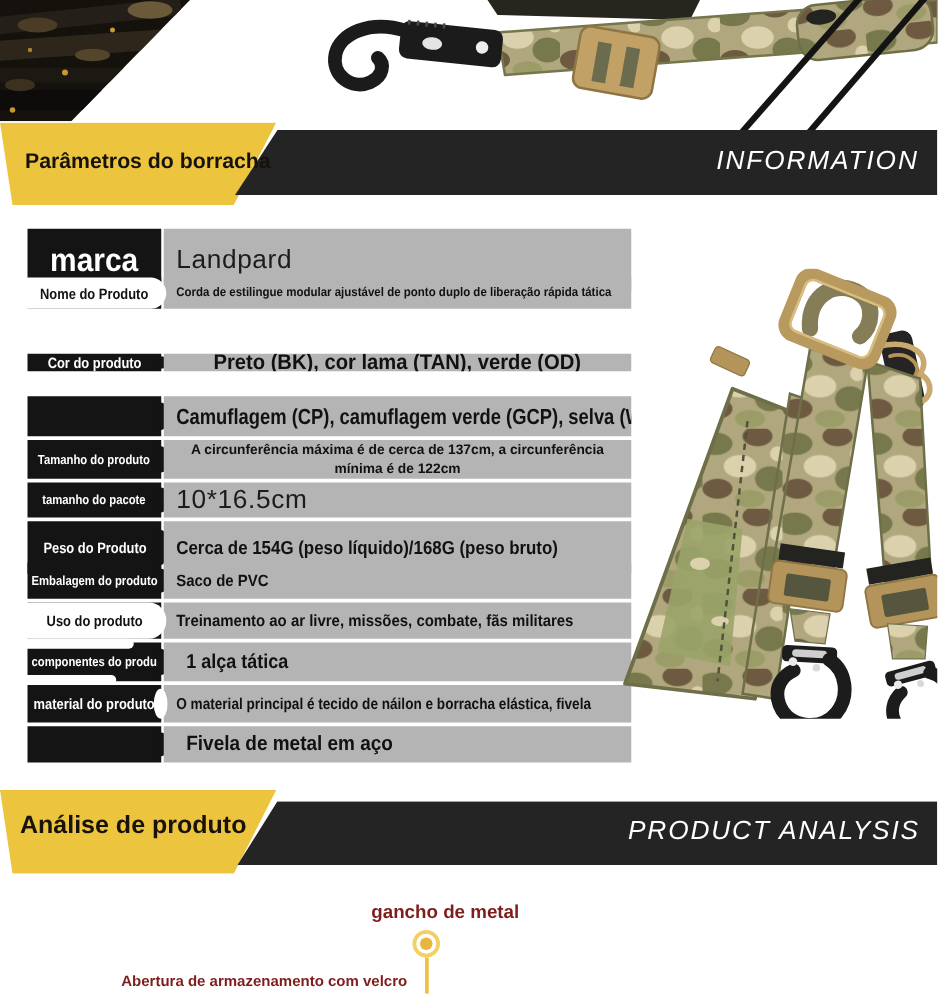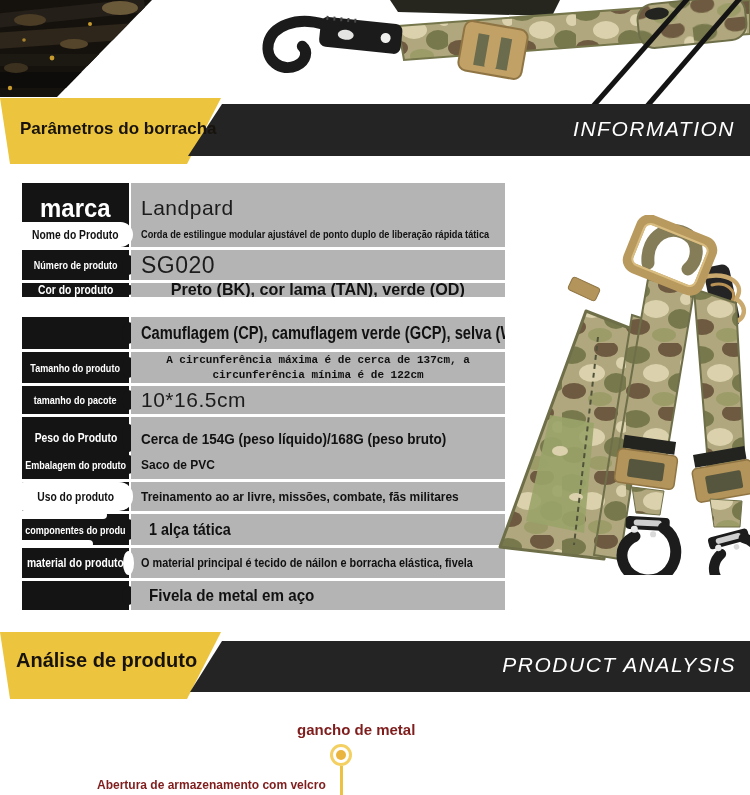--- a/index.html
+++ b/index.html
@@ -37,21 +37,21 @@
 
   .spec-value { position:absolute; left:131px; width:374px; height:100%; background:#b4b4b4;
                 display:flex; align-items:center; padding-left:10px; overflow:hidden; color:#111; }
   .spec-value.c { justify-content:center; padding-left:0; }
   .spec-value .v { display:inline-block; white-space:nowrap; transform-origin:left center; }
   .v-thin  .v { font-size:21px; letter-spacing:.5px; color:#1c1c1c; }
   .v-thin2 .v { font-size:23px; letter-spacing:.5px; color:#1c1c1c; }
   .v-tiny  .v { font-size:10px; font-weight:bold; transform:scaleX(.92); }
   .v-c17   .v { font-size:17px; font-weight:bold; transform:scaleX(.95); transform-origin:center center; }
   .v-b17   .v { font-size:17.5px; font-weight:bold; transform:scaleX(.84); }
-  .v-c11   .v { font-size:11px; font-weight:bold; white-space:normal; width:340px; text-align:center; line-height:1.32;font-family:Liberation Mono, monospace; }
+  .v-c11   .v { font-size:11px; font-weight:bold; white-space:normal; width:340px; text-align:center; line-height:1.32; }
   .v-b15   .v { font-size:15px; font-weight:bold; transform:scaleX(.9); }
   .v-b13   .v { font-size:13px; font-weight:bold; transform:scaleX(.92); }
   .v-b16   .v { font-size:16px; font-weight:bold; transform:scaleX(.9); margin-left:8px; }
   .v-b12b  .v { font-size:12.5px; font-weight:bold; transform:scaleX(.87); }
   .v-b17p  .v { font-size:16.5px; font-weight:bold; transform:scaleX(.92); margin-left:8px; }
 
   
   .callout { position:absolute; font-weight:bold; color:#7f1d1d; white-space:nowrap; }
   .callout.hook   { left:297px; top:721px; font-size:15px; }
   .callout.velcro { left:97px;  top:778px; font-size:12px; }
@@ -155,29 +155,20 @@
   </div>
   <div class="spec-row" style="top:222px;height:25px">
     <div class="spec-label inv lbl-md">
         <i class="blob"></i>
         <span class="lbl">Nome do Produto</span>
       </div>
     <div class="spec-value v-tiny">
         <span class="v">Corda de estilingue modular ajustável de ponto duplo de liberação rápida tática</span>
       </div>
   </div>
-  <div class="spec-row" style="top:250px;height:30px">
-    <div class="spec-label">
-        <i class="bump"></i>
-        <span class="lbl">Número de produto</span>
-      </div>
-    <div class="spec-value v-thin2">
-        <span class="v">SG020</span>
-      </div>
-  </div>
   <div class="spec-row" style="top:283px;height:14px">
     <div class="spec-label lbl-md">
         <i class="bump"></i>
         <span class="lbl">Cor do produto</span>
       </div>
     <div class="spec-value c v-c17">
         <span class="v">Preto (BK), cor lama (TAN), verde (OD)</span>
       </div>
   </div>
   <div class="spec-row" style="top:317px;height:32px">

